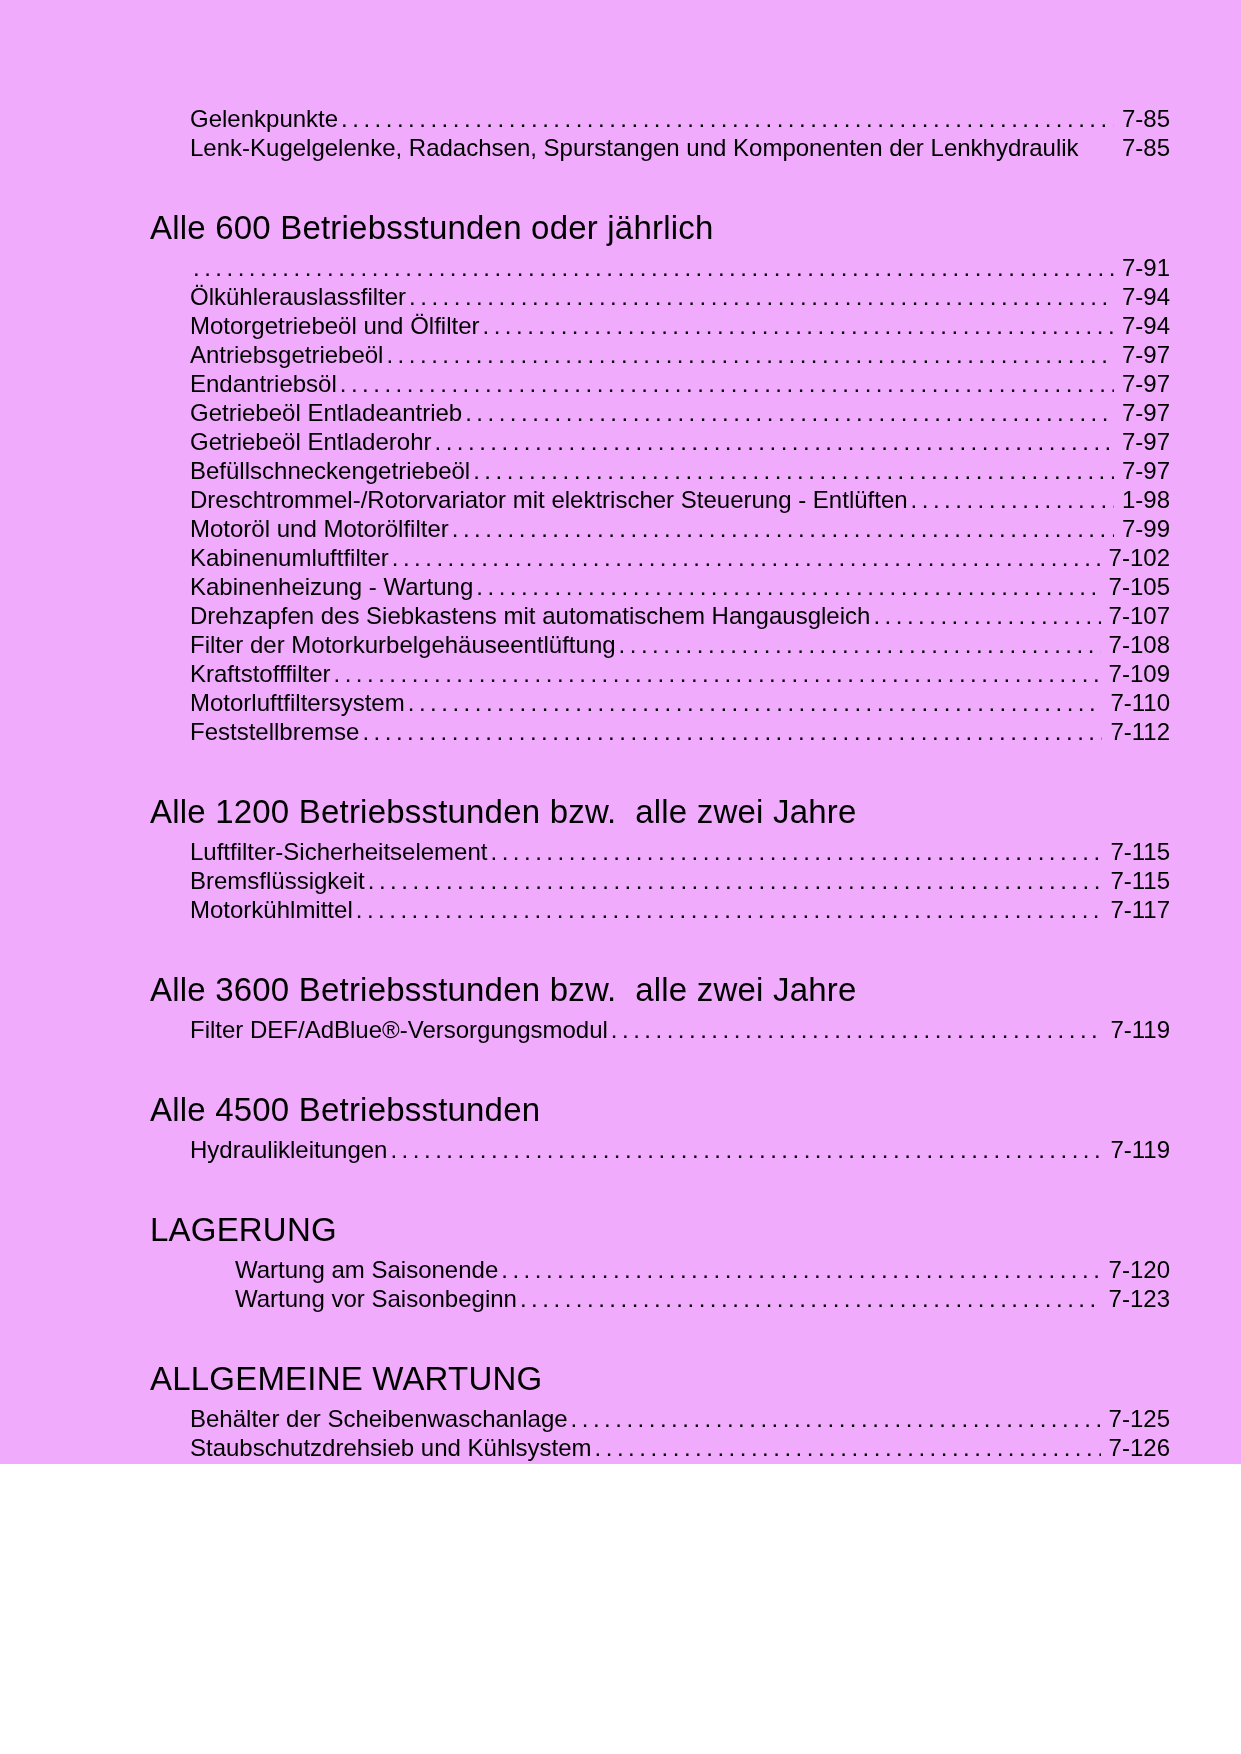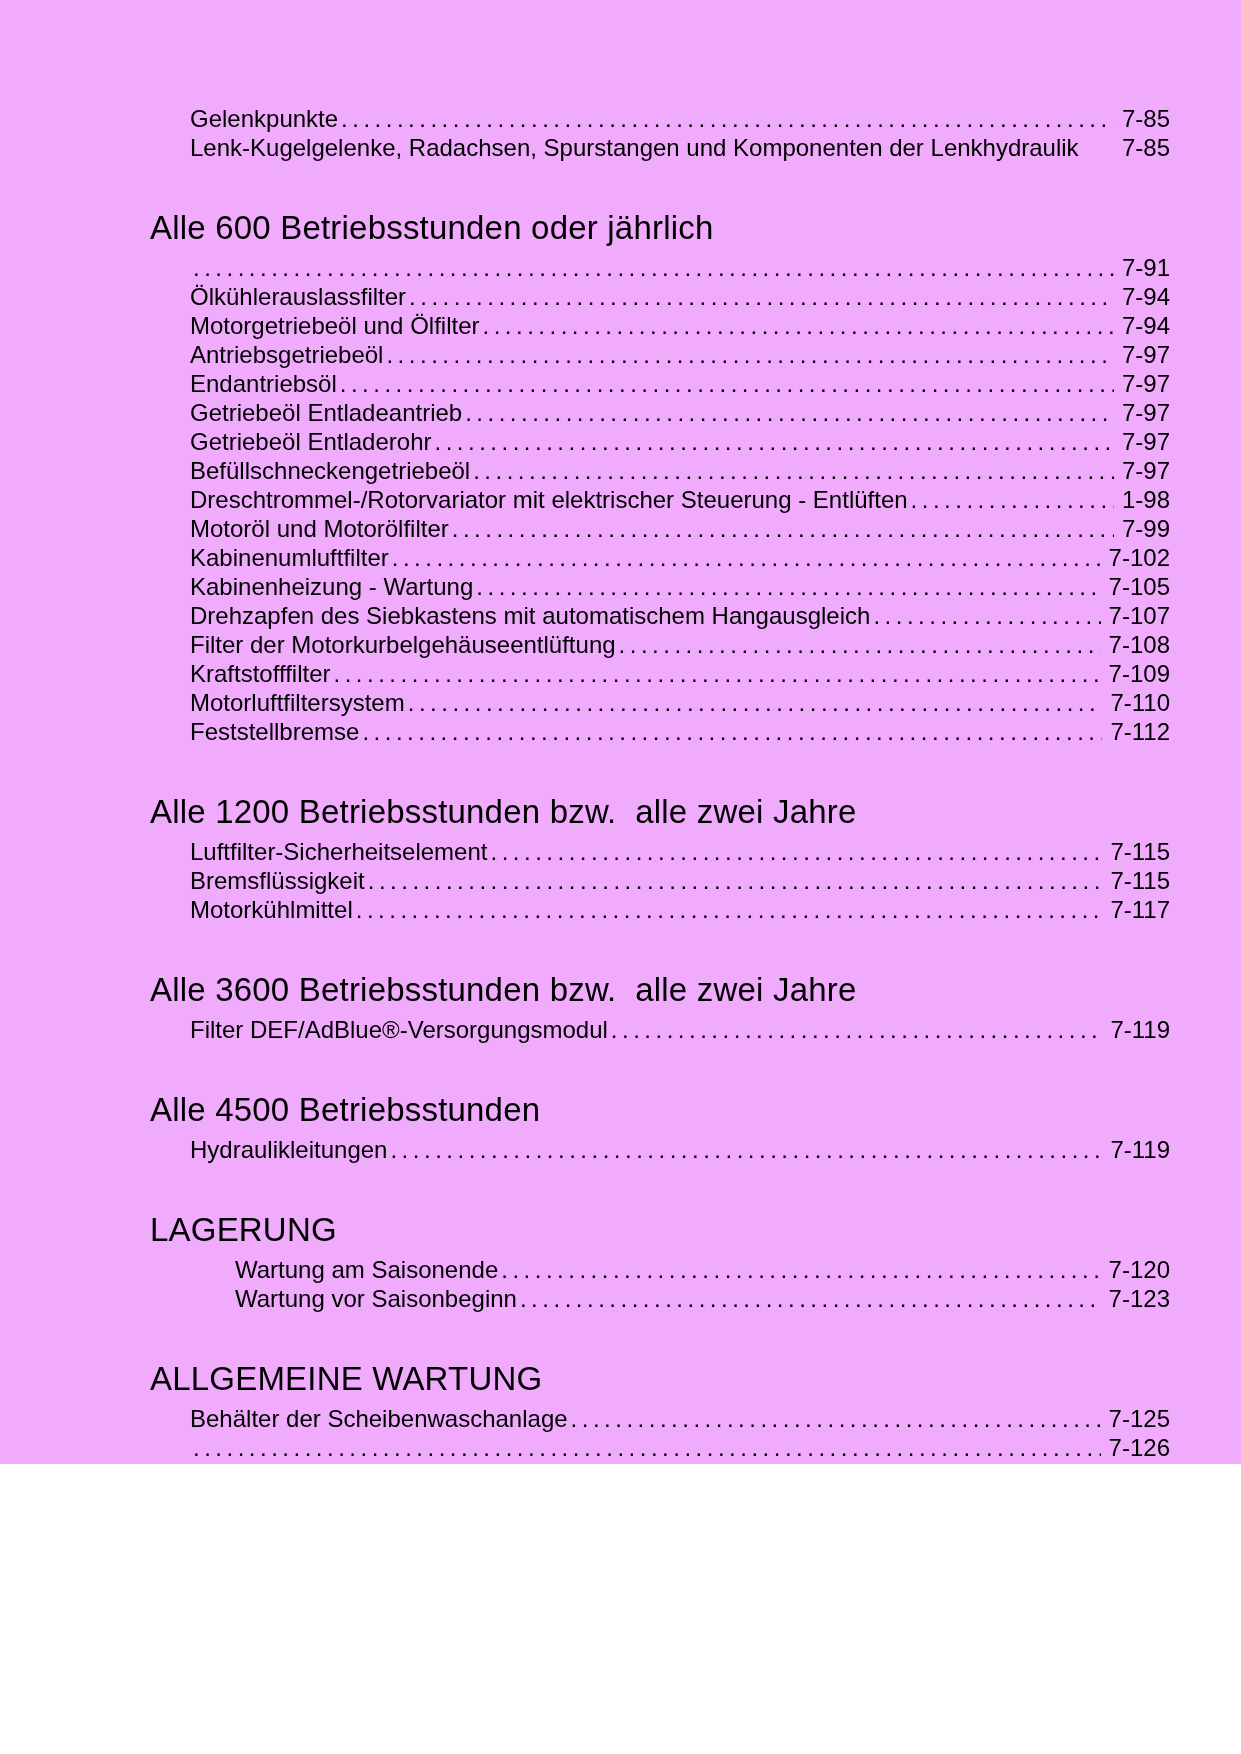--- a/index.html
+++ b/index.html
@@ -220,20 +220,21 @@
     </div>
 
     <div class="toc-section">
       <div class="section-heading">ALLGEMEINE WARTUNG</div>
       <div class="row">
         <span class="lbl">Behälter der Scheibenwaschanlage</span>
         <span class="dots"></span>
         <span class="pg">7-125</span>
       </div>
       <div class="row">
+        <span class="lbl">Staubschutzdrehsieb und Kühlsystem</span>
         <span class="dots"></span>
         <span class="pg">7-126</span>
       </div>
       <div class="row">
         <span class="lbl">Hydrauliksteuerventile</span>
         <span class="dots"></span>
         <span class="pg">7-128</span>
       </div>
     </div>
 

